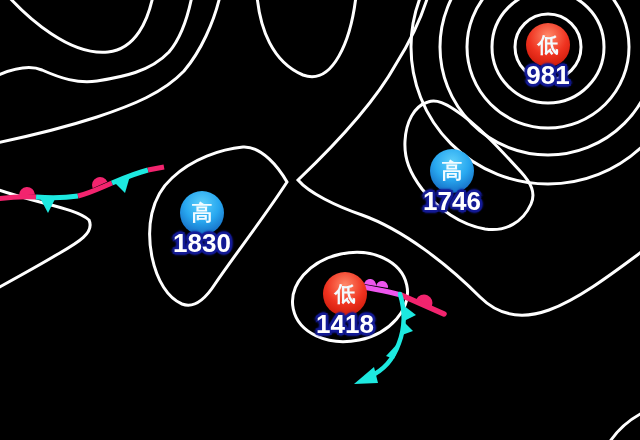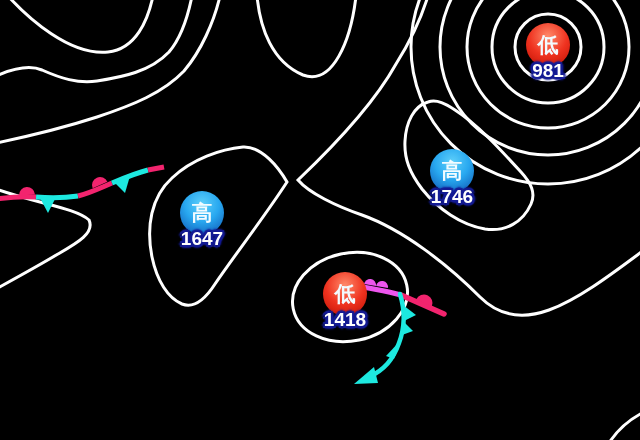--- a/index.html
+++ b/index.html
@@ -12,21 +12,21 @@
   .marker{position:absolute;width:0;height:0;}
   .pcircle{
     position:absolute;left:-22px;top:-22px;width:44px;height:44px;border-radius:50%;
     display:flex;align-items:center;justify-content:center;
     font-weight:bold;font-size:21px;color:#f2fbff;
   }
   .pcircle.high{background:radial-gradient(circle at 50% 30%, #5fd0fa 0%, #28a8f0 45%, #0c4fae 100%);}
   .pcircle.low{background:radial-gradient(circle at 50% 30%, #ff8a6a 0%, #ef3320 50%, #bd0e00 100%);}
   .plabel{
     position:absolute;top:15px;left:-60px;width:120px;text-align:center;
-    font-weight:bold;font-size:19px;color:#ffffff;
+    font-weight:bold;font-size:26px;color:#ffffff;
     text-shadow:
       -2px -2px 1px #141b96, 2px -2px 1px #141b96,
       -2px  2px 1px #141b96, 2px  2px 1px #141b96,
       -3px  0   2px #141b96, 3px  0   2px #141b96,
        0   -3px 2px #141b96, 0    3px 2px #141b96;
   }
 </style>
 </head>
 <body>
 
@@ -105,21 +105,21 @@
     <div class="pcircle high">
       <span>高</span>
     </div>
     <div class="plabel">1746</div>
   </div>
 
   <div class="marker" style="left:202px;top:213px;">
     <div class="pcircle high">
       <span>高</span>
     </div>
-    <div class="plabel">1647</div>
+    <div class="plabel">1830</div>
   </div>
 
   <div class="marker" style="left:345px;top:294px;">
     <div class="pcircle low">
       <span>低</span>
     </div>
     <div class="plabel">1418</div>
   </div>
 
 </div>

